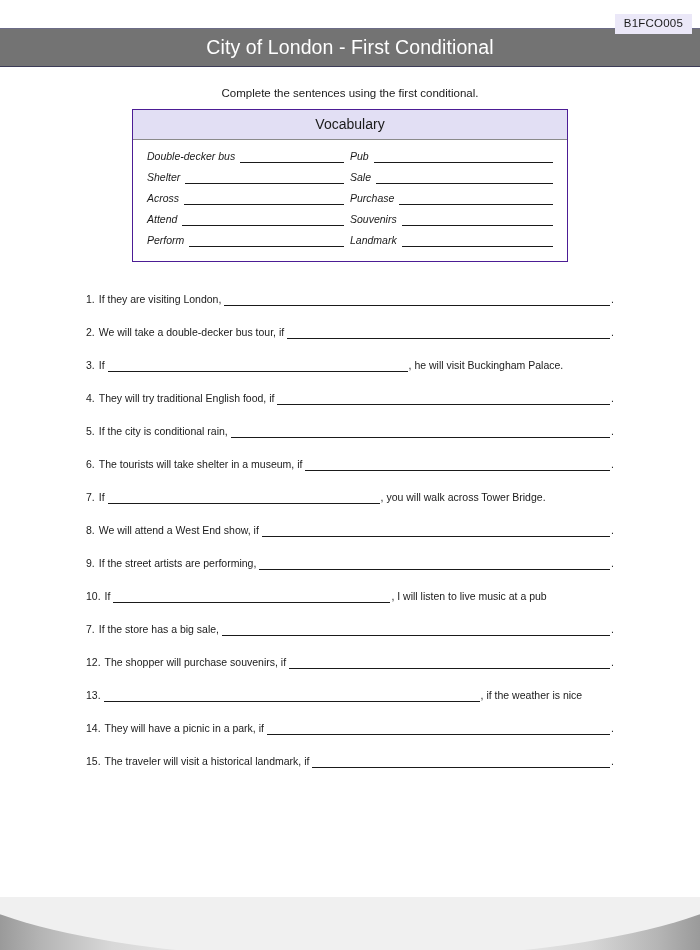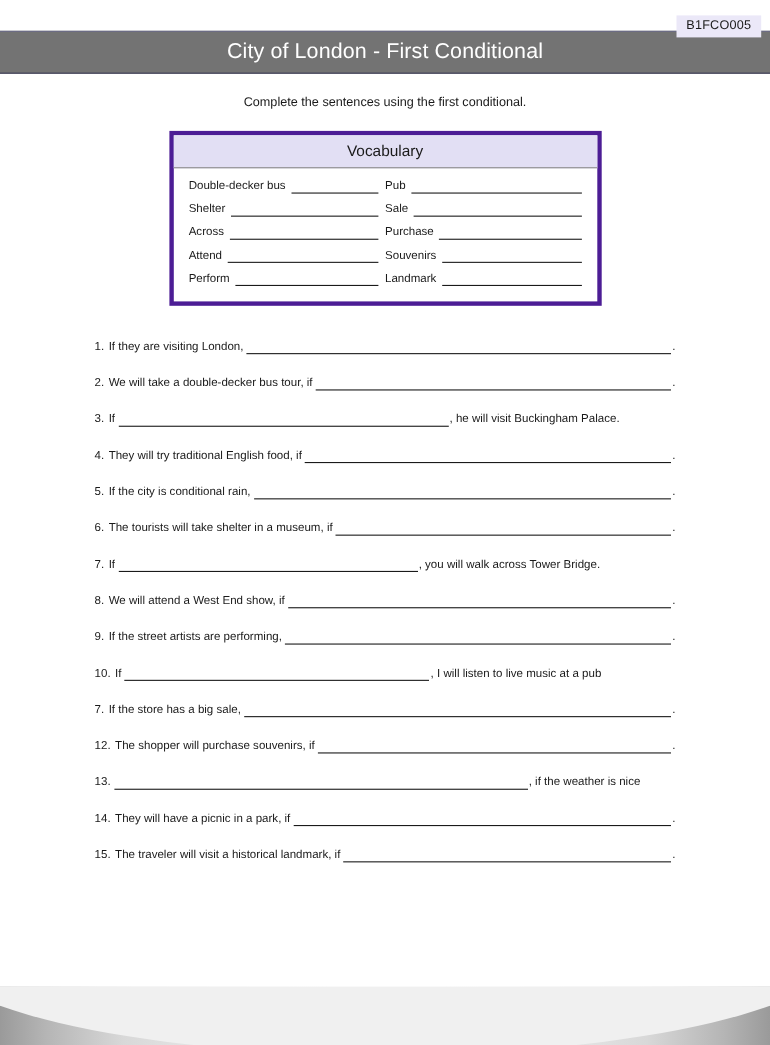--- a/index.html
+++ b/index.html
@@ -53,23 +53,23 @@
   
   .instruction {
     text-align: center;
     font-size: 11.5px;
     color: #1a1a1a;
     margin-top: 20px;
   }
 
   
   .vocab-box {
-    width: 393px;
-    margin: 20px auto 0 auto;
-    border: 4px solid #4c1d95;
+    width: 436px;
+    margin: 10px auto 0 auto;
+    border: 1px solid #4c1d95;
     box-sizing: border-box;
   }
   .vocab-header {
     background: #e2dff4;
     border-bottom: 1px solid #8a8a8a;
     text-align: center;
     font-size: 14px;
     color: #1a1a1a;
     padding: 6px 0 7px 0;
   }
@@ -91,20 +91,21 @@
     color: #1a1a1a;
     white-space: nowrap;
     padding-right: 6px;
     box-sizing: border-box;
   }
   .vocab-cell:last-child {
     padding-right: 0;
   }
   .vocab-word {
     padding-bottom: 1px;
+    font-style: italic;
   }
   .vocab-line {
     flex: 1 1 auto;
     border-bottom: 1px solid #1a1a1a;
     margin-left: 5px;
     height: 11px;
   }
 
   
   .exercises {

